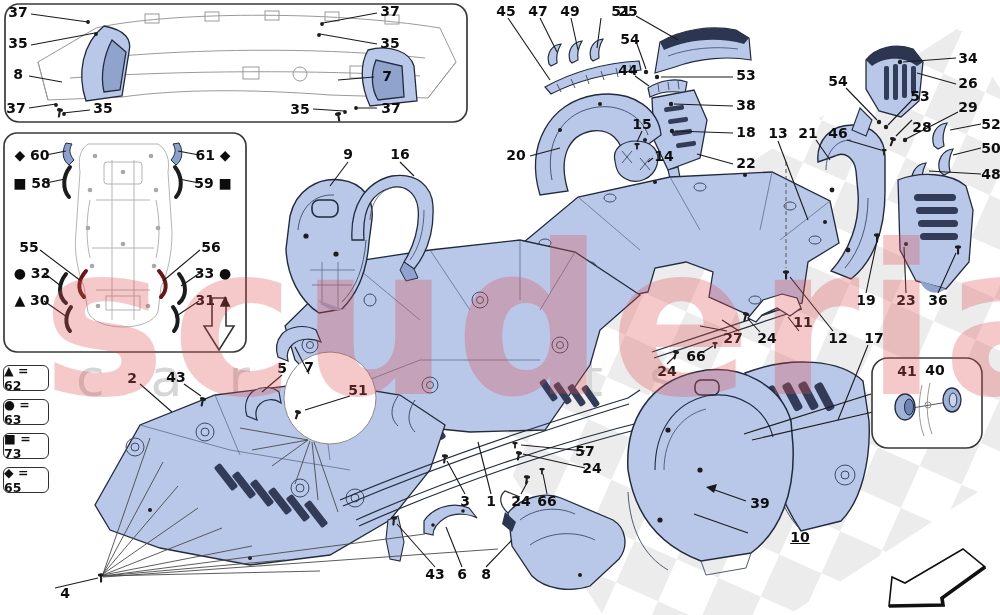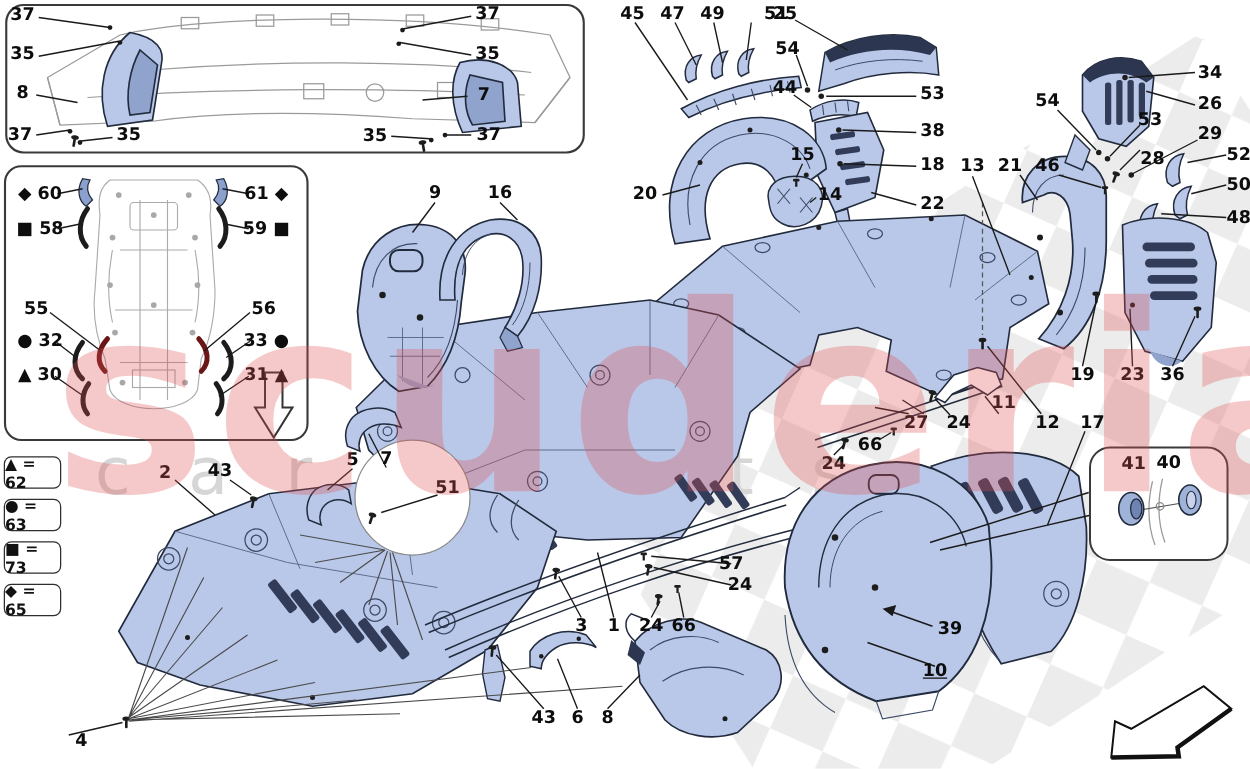--- a/index.html
+++ b/index.html
@@ -532,20 +532,20 @@
       <span class="callout" style="left: 592px; top: 468px;">24</span>
       <span class="callout" style="left: 465px; top: 501px;">3</span>
       <span class="callout" style="left: 491px; top: 501px;">1</span>
       <span class="callout" style="left: 521px; top: 501px;">24</span>
       <span class="callout" style="left: 547px; top: 501px;">66</span>
       <span class="callout" style="left: 435px; top: 574px;">43</span>
       <span class="callout" style="left: 462px; top: 574px;">6</span>
       <span class="callout" style="left: 486px; top: 574px;">8</span>
       <span class="callout" style="left: 65px; top: 593px;">4</span>
       <span class="callout" style="left: 760px; top: 503px;">39</span>
-      <span class="callout" style="left: 748px; top: 537px; text-decoration: underline;">10</span>
+      <span class="callout" style="left: 800px; top: 537px; text-decoration: underline;">10</span>
       <span class="callout" style="left: 907px; top: 371px;">41</span>
       <span class="callout" style="left: 935px; top: 370px;">40</span>
     </div>
 
   <div id="wm-brand">scuderia</div>
 
 </div>
 
 </body></html>

